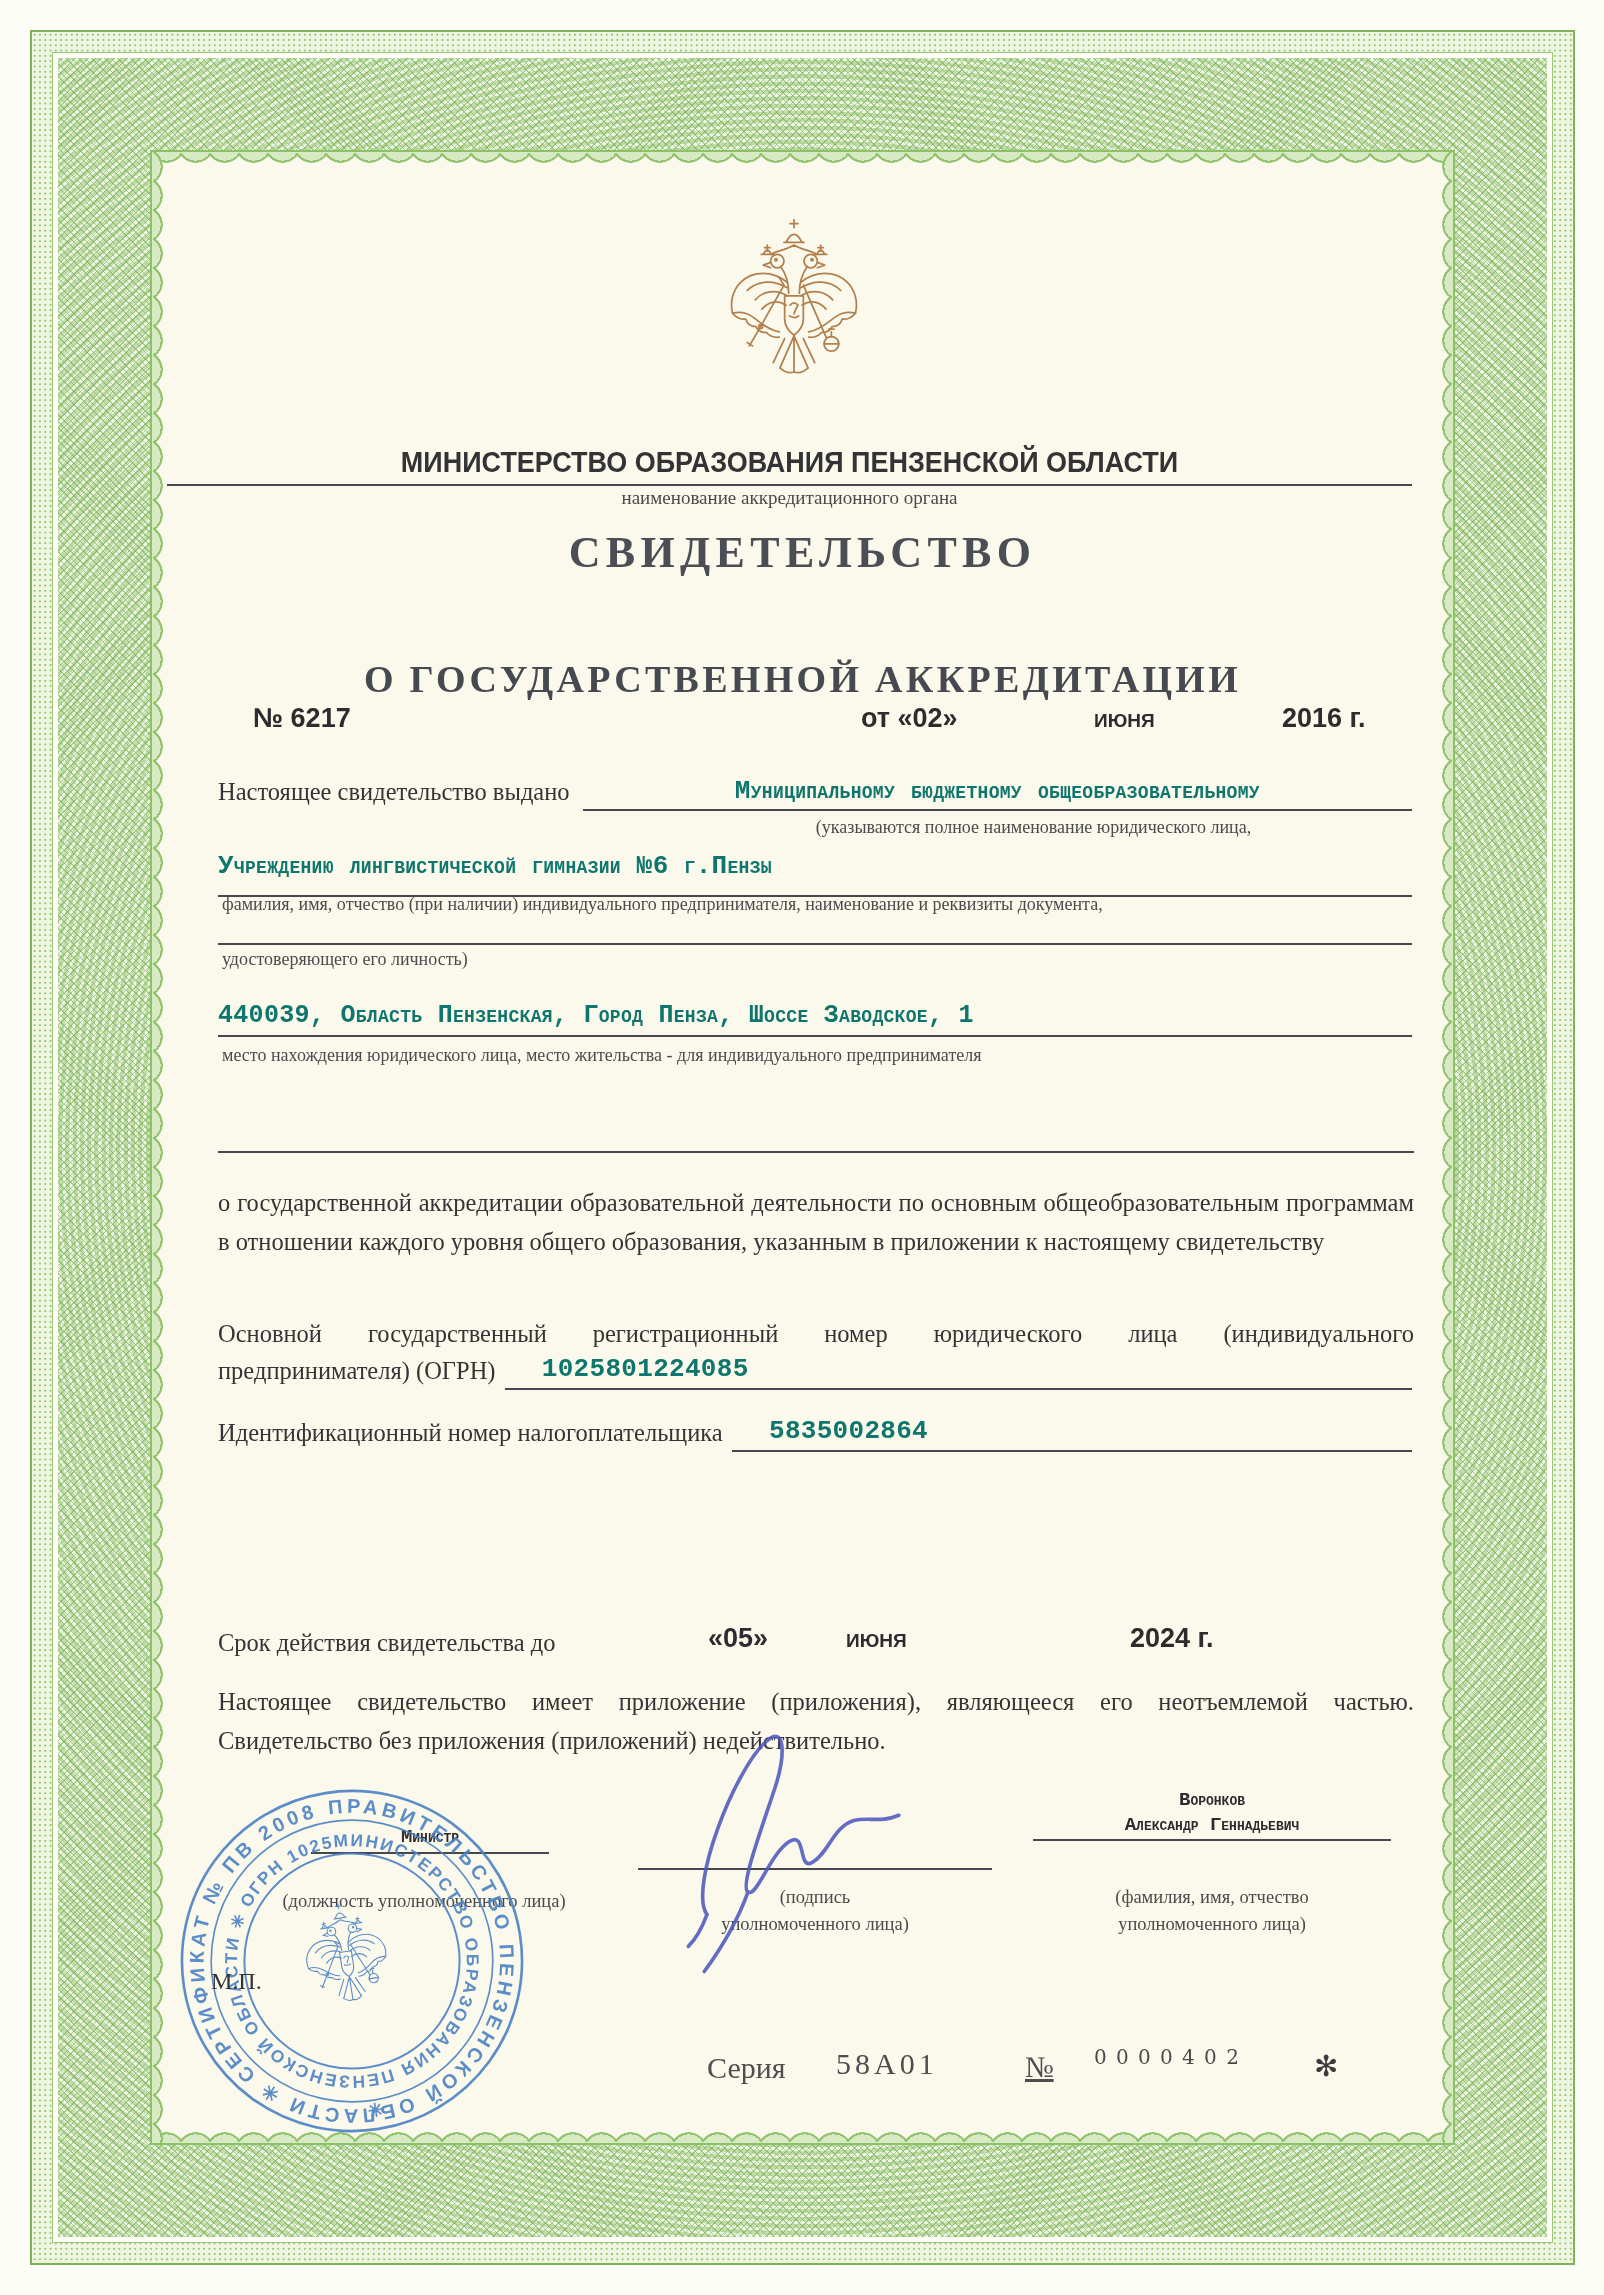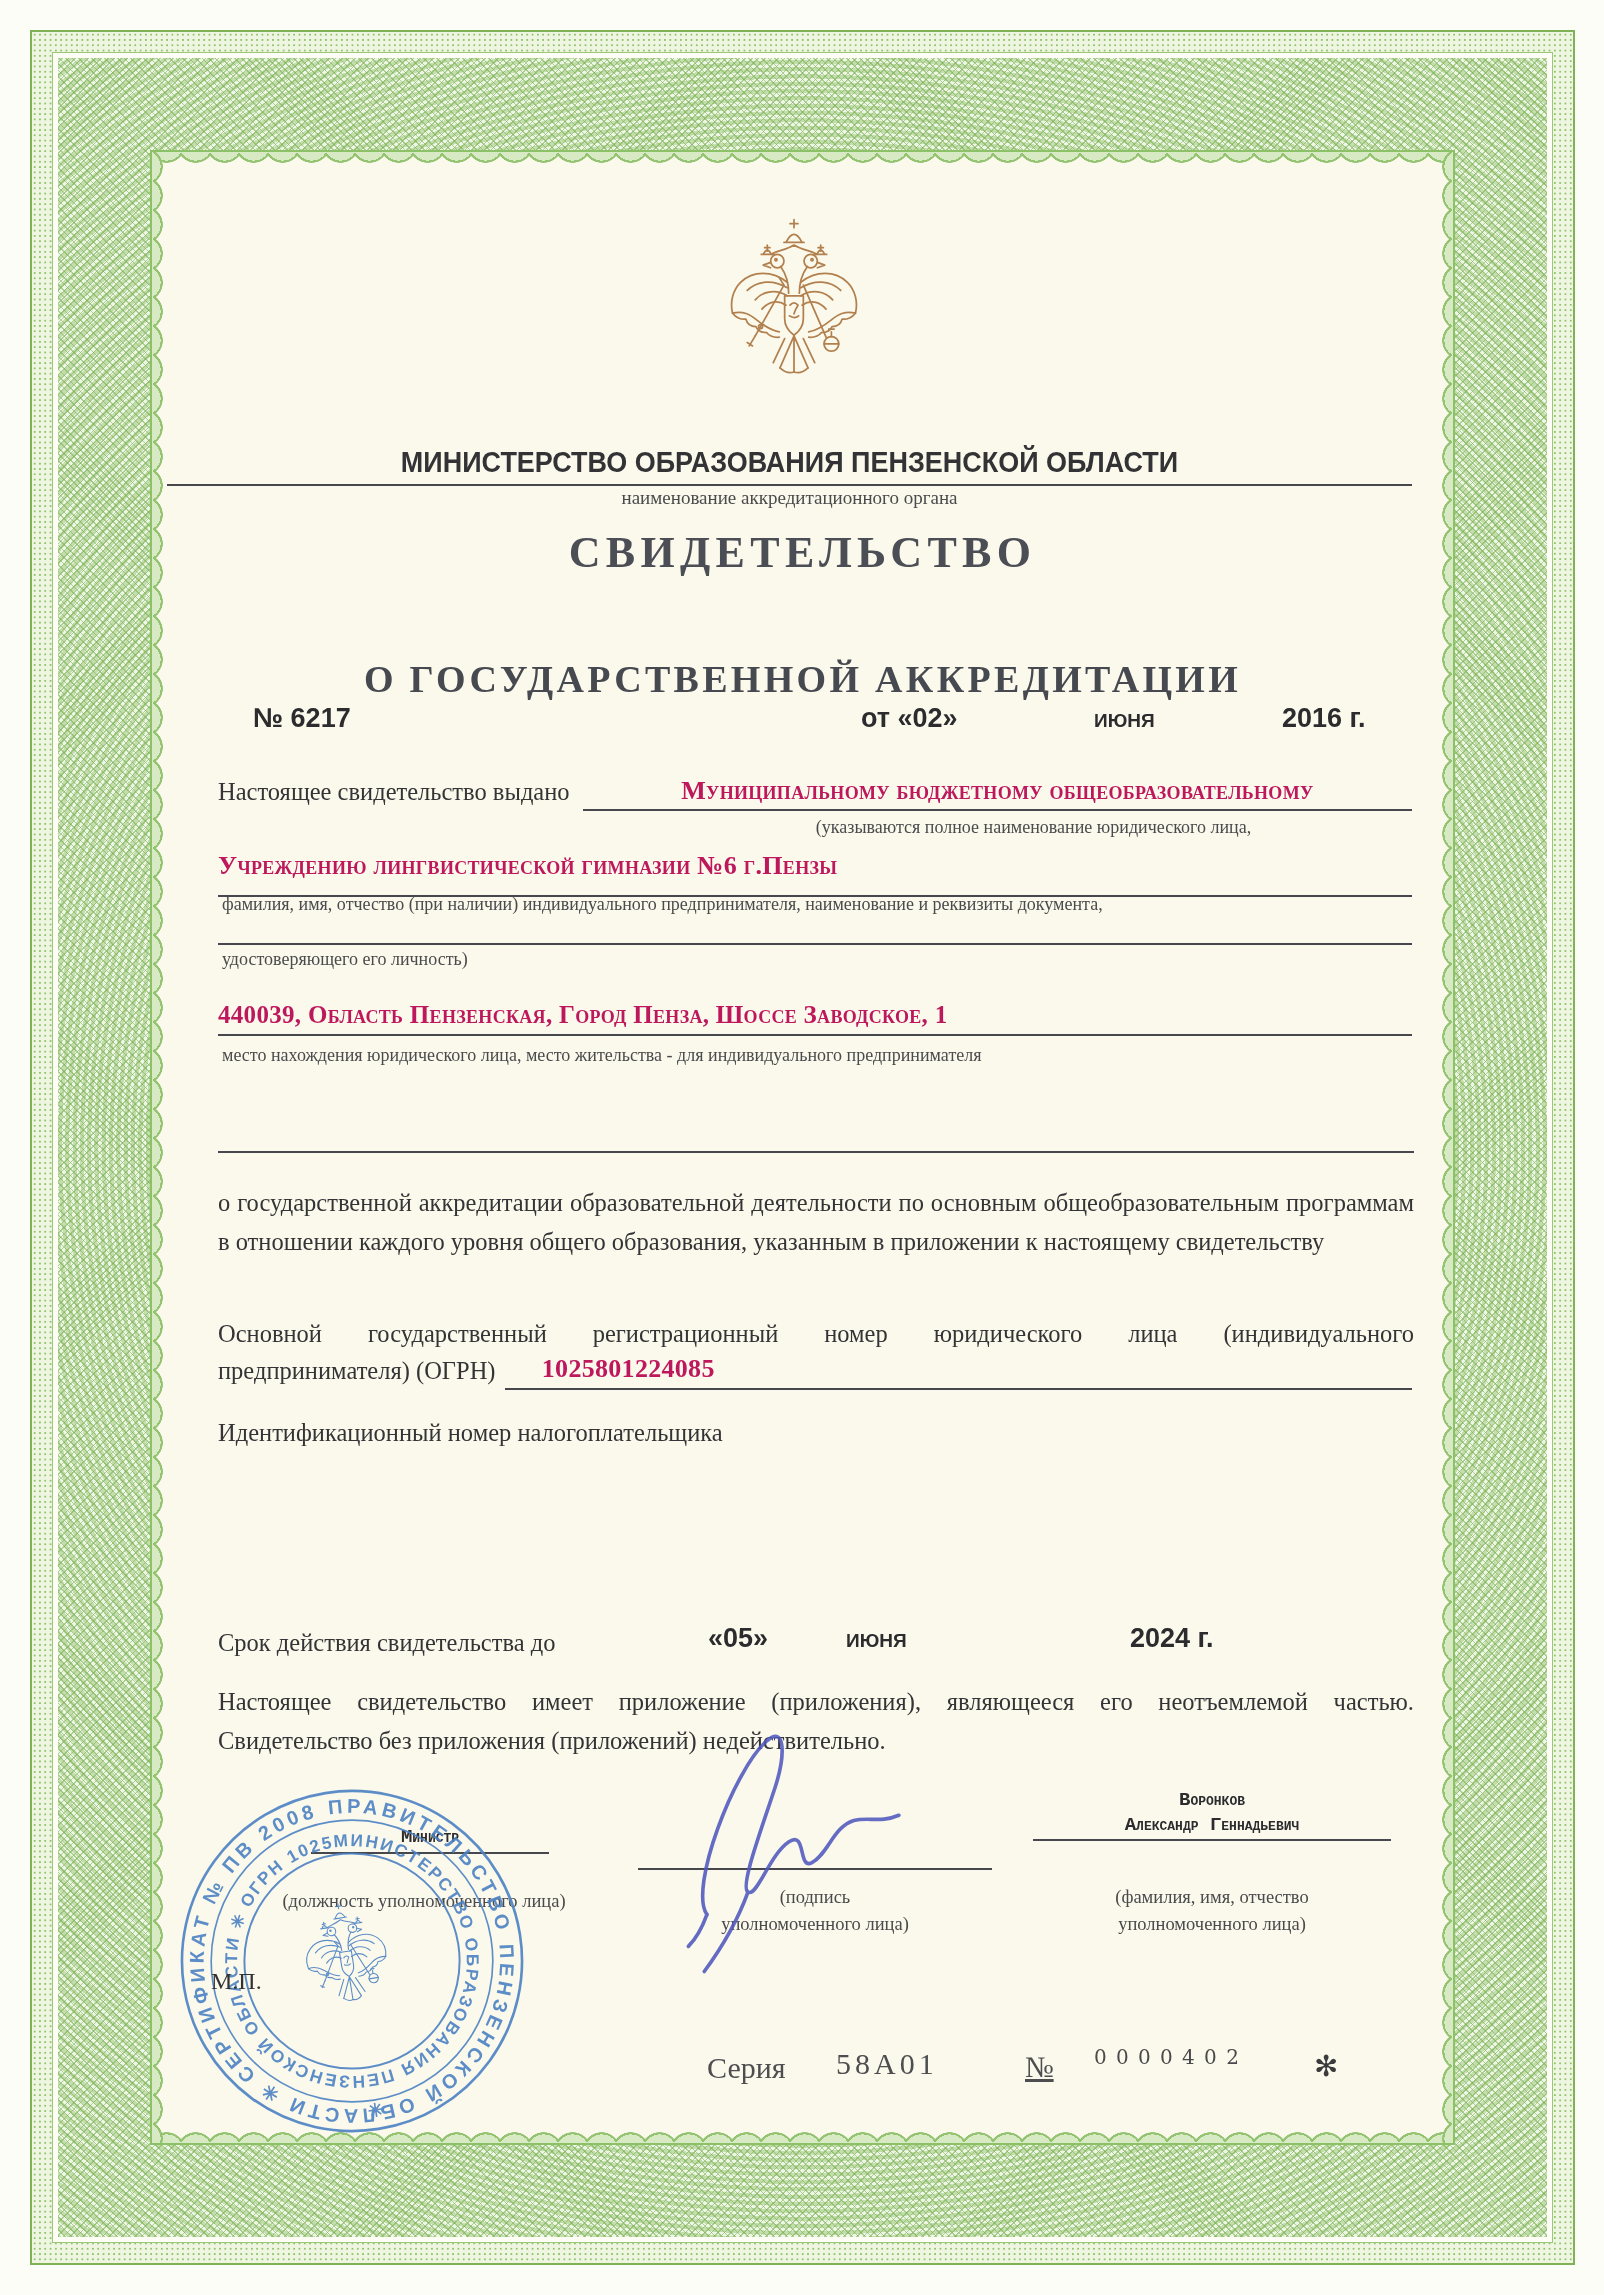--- a/index.html
+++ b/index.html
@@ -34,22 +34,22 @@
   
   .abs{position:absolute;z-index:10;}
   .center{text-align:center;}
   .sc{font-variant-caps:small-caps;}
   .serif-cap{font-size:18px;color:#4b4b4d;}
   .rule{border-top:2px solid #47484d;height:0;}
   .u3{border-bottom:2px solid #47484d;}
   .body-text{font-size:24.5px;line-height:1.6;color:#343436;}
   .just{text-align:justify;}
   .just-all{text-align:justify;text-align-last:justify;}
-  .val{font-family:Liberation Serif, serif;font-weight:700;font-variant-caps:small-caps;
-       font-size:26px;color:#be185d;letter-spacing:0.3px;}
+  .val{font-family:Liberation Mono, monospace;font-weight:700;font-variant-caps:small-caps;
+       font-size:26px;color:#0f766e;letter-spacing:0.3px;}
 
   .ministry{font-family:"Liberation Sans",sans-serif;font-weight:700;font-size:29px;
             letter-spacing:0;color:#333336;transform:scaleX(.93);transform-origin:center;}
   .title1{font-size:44px;font-weight:700;letter-spacing:5.3px;color:#4b4e55;}
   .title2{font-size:38px;font-weight:700;letter-spacing:3.3px;color:#46494f;margin-top:36px;}
   .numline{font-family:"Liberation Sans",sans-serif;font-weight:700;font-size:27px;color:#2c2c2f;}
 
   .sig-name{font-family:Liberation Mono, monospace;font-weight:700;font-variant-caps:small-caps;
             font-size:19px;line-height:1.3;color:#2c2c2f;}
   .series-text{font-size:30px;color:#4e4e50;}
@@ -154,20 +154,21 @@
   <div class="abs body-text just" style="left:218px;right:191px;top:1183px">о государственной аккредитации образовательной деятельности по основным общеобразовательным программам в отношении каждого уровня общего образования, указанным в приложении к настоящему свидетельству</div>
 
   <div class="abs body-text just-all" style="left:218px;right:191px;top:1314px;white-space:nowrap">Основной государственный регистрационный номер юридического лица (индивидуального</div>
   <div class="abs" style="left:218px;right:193px;top:1351px;display:flex;align-items:flex-end">
     <span class="body-text" style="white-space:nowrap;padding-right:9.3px">предпринимателя) (ОГРН)</span>
     <span class="val u3" style="flex:1;padding:0 0 4px 37px;font-variant-caps:normal">1025801224085</span>
   </div>
 
   <div class="abs" style="left:218px;right:193px;top:1413px;display:flex;align-items:flex-end">
     <span class="body-text" style="white-space:nowrap;padding-right:9.3px">Идентификационный номер налогоплательщика</span>
+    <span class="val u3" style="flex:1;padding:0 0 4px 37px;font-variant-caps:normal">5835002864</span>
   </div>
 
   <div class="abs body-text" style="left:218px;top:1623px">Срок действия свидетельства до</div>
   <div class="abs numline" style="left:708px;top:1623px">«05»</div>
   <div class="abs numline sc" style="left:846px;top:1623px">июня</div>
   <div class="abs numline" style="left:1130px;top:1623px">2024 г.</div>
 
   <div class="abs body-text just" style="left:218px;right:191px;top:1682px">Настоящее свидетельство имеет приложение (приложения), являющееся его неотъемлемой частью. Свидетельство без приложения (приложений) недействительно.</div>
 
   <div class="abs center sig-name u3" style="left:311px;width:238px;top:1825px;padding-bottom:2.6px">Министр</div>

